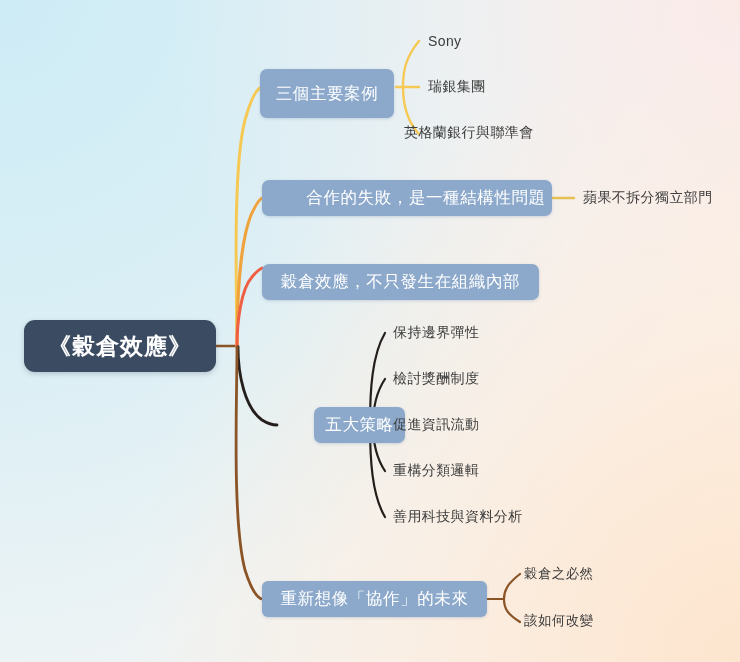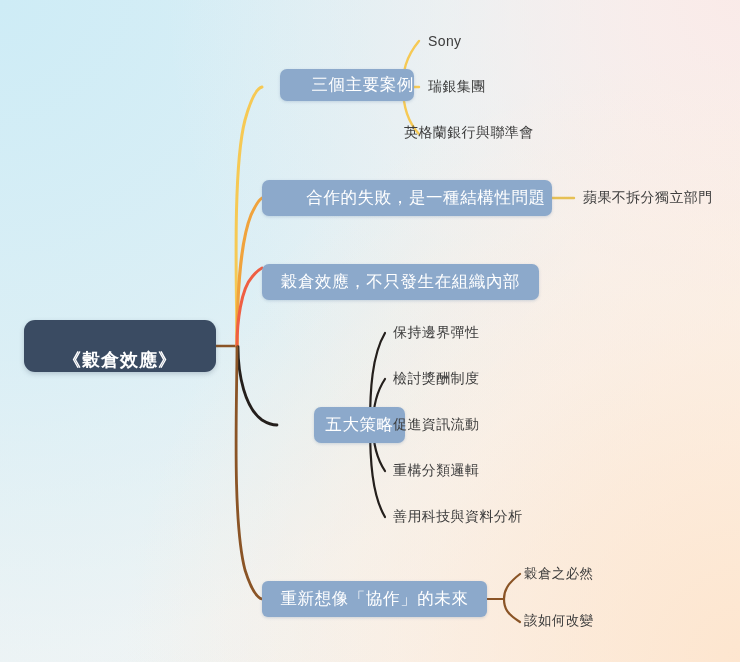--- a/index.html
+++ b/index.html
@@ -35,25 +35,24 @@
     box-sizing: border-box;
     display: flex;
     align-items: center;
     justify-content: center;
     white-space: nowrap;
   }
   .root-node {
     background: #3a4b62;
     color: #ffffff;
     border-radius: 11px;
-    font-size: 18px;
+    font-size: 23px;
     font-weight: bold;
     letter-spacing: 1px;
     box-shadow: 0 2px 5px rgba(60,75,98,0.25);
-    align-items: flex-end;
   }
   .branch-node {
     background: #8ca9cb;
     color: #ffffff;
     border-radius: 7px;
     font-size: 16.5px;
     letter-spacing: 0.6px;
     box-shadow: 0 1px 3px rgba(110,140,175,0.3);
   }
   .leaf-node {
@@ -95,21 +94,21 @@
     <path d="M 357 425 L 385 425" stroke="#241f1c" stroke-width="2.2" fill="none" stroke-linecap="round"></path>
 
     <path d="M 520 574 C 507 584 504 591 504 599 C 504 608 507 614 520 622" stroke="#8a5426" stroke-width="2.2" fill="none" stroke-linecap="round"></path>
     <path d="M 487 599 L 504 599" stroke="#8a5426" stroke-width="2.2" fill="none" stroke-linecap="round"></path>
   </svg>
 
   <div class="node root-node" style="left:24px; top:320px; width:192px; height:52px;">
     <span>《穀倉效應》</span>
   </div>
 
-  <div class="node branch-node" style="left:280px; top:69px; width:134px; height:32px;justify-content:flex-end;">
+  <div class="node branch-node" style="left:260px; top:69px; width:134px; height:49px;">
     <span>三個主要案例</span>
   </div>
   <div class="node leaf-node" style="left:428px; top:29px; width:180px; height:24px;">
     <span>Sony</span>
   </div>
   <div class="node leaf-node" style="left:428px; top:75px; width:180px; height:24px;">
     <span>瑞銀集團</span>
   </div>
   <div class="node leaf-node" style="left:404px; top:121px; width:200px; height:24px;">
     <span>英格蘭銀行與聯準會</span>

